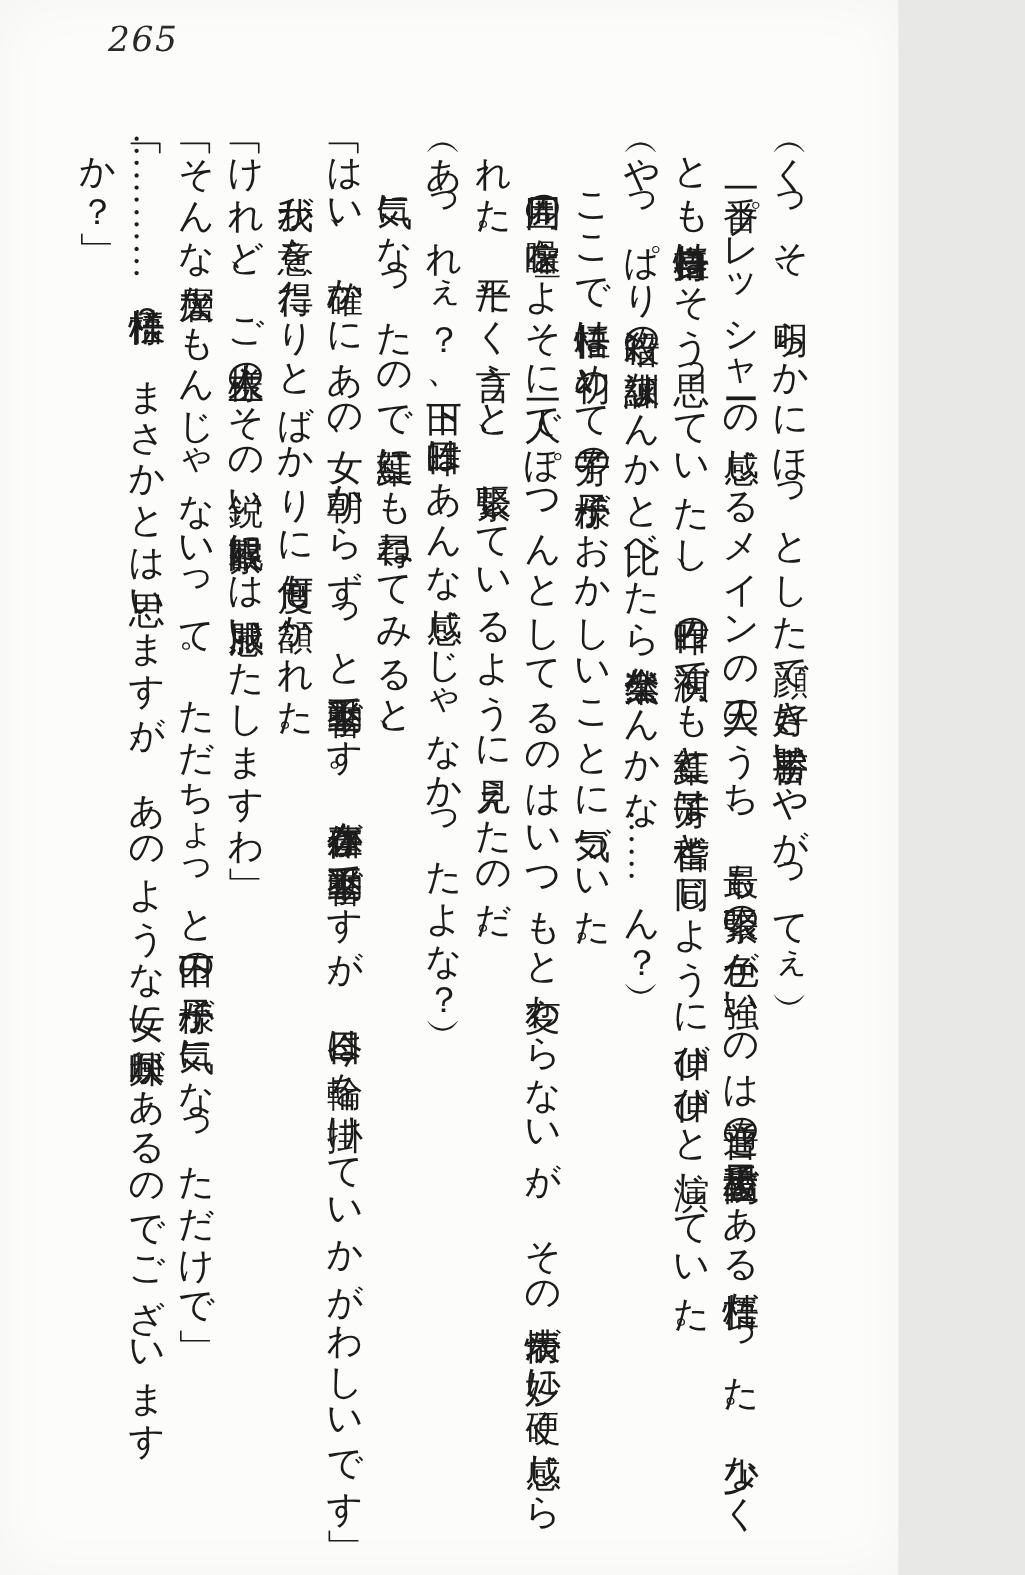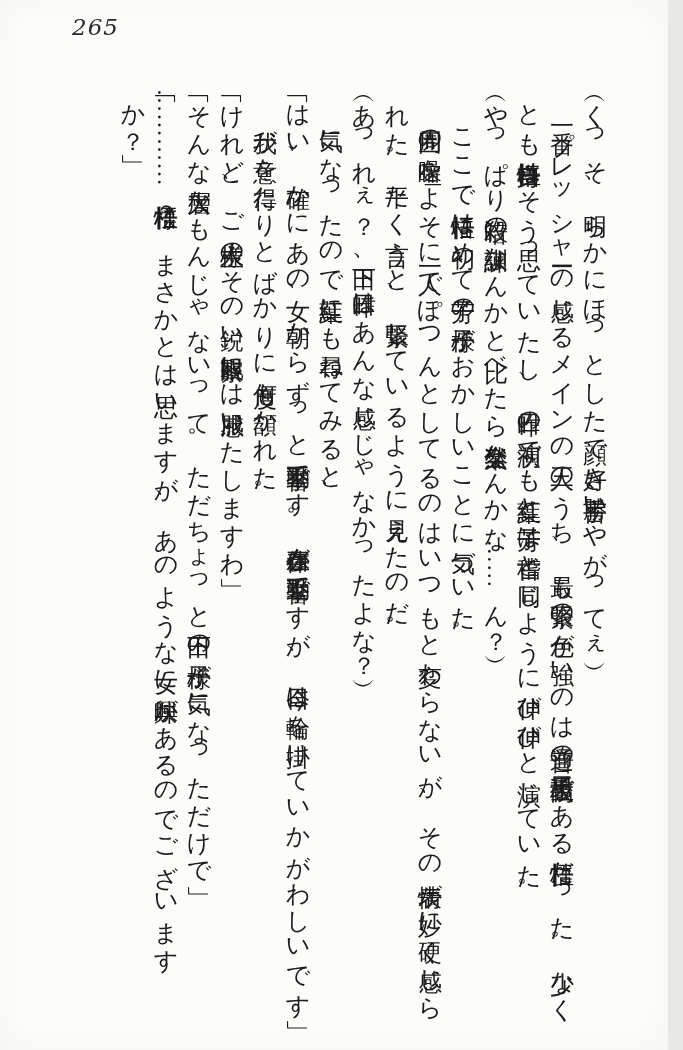--- a/index.html
+++ b/index.html
@@ -9,21 +9,21 @@
   html, body {
     margin: 0;
     padding: 0;
   }
   body {
     background: #e8e8e6;
     font-family: "Liberation Serif", "DejaVu Serif", serif;
   }
   .page {
     position: relative;
-    width: 668px;
+    width: 599px;
     height: 1050px;
     background: var(--paper);
     overflow: hidden;
     box-shadow: inset 0 0 40px rgba(0,0,0,0.03);
   }
   .page-number {
     position: absolute;
     top: 14px;
     left: 72px;
     font-style: italic;

